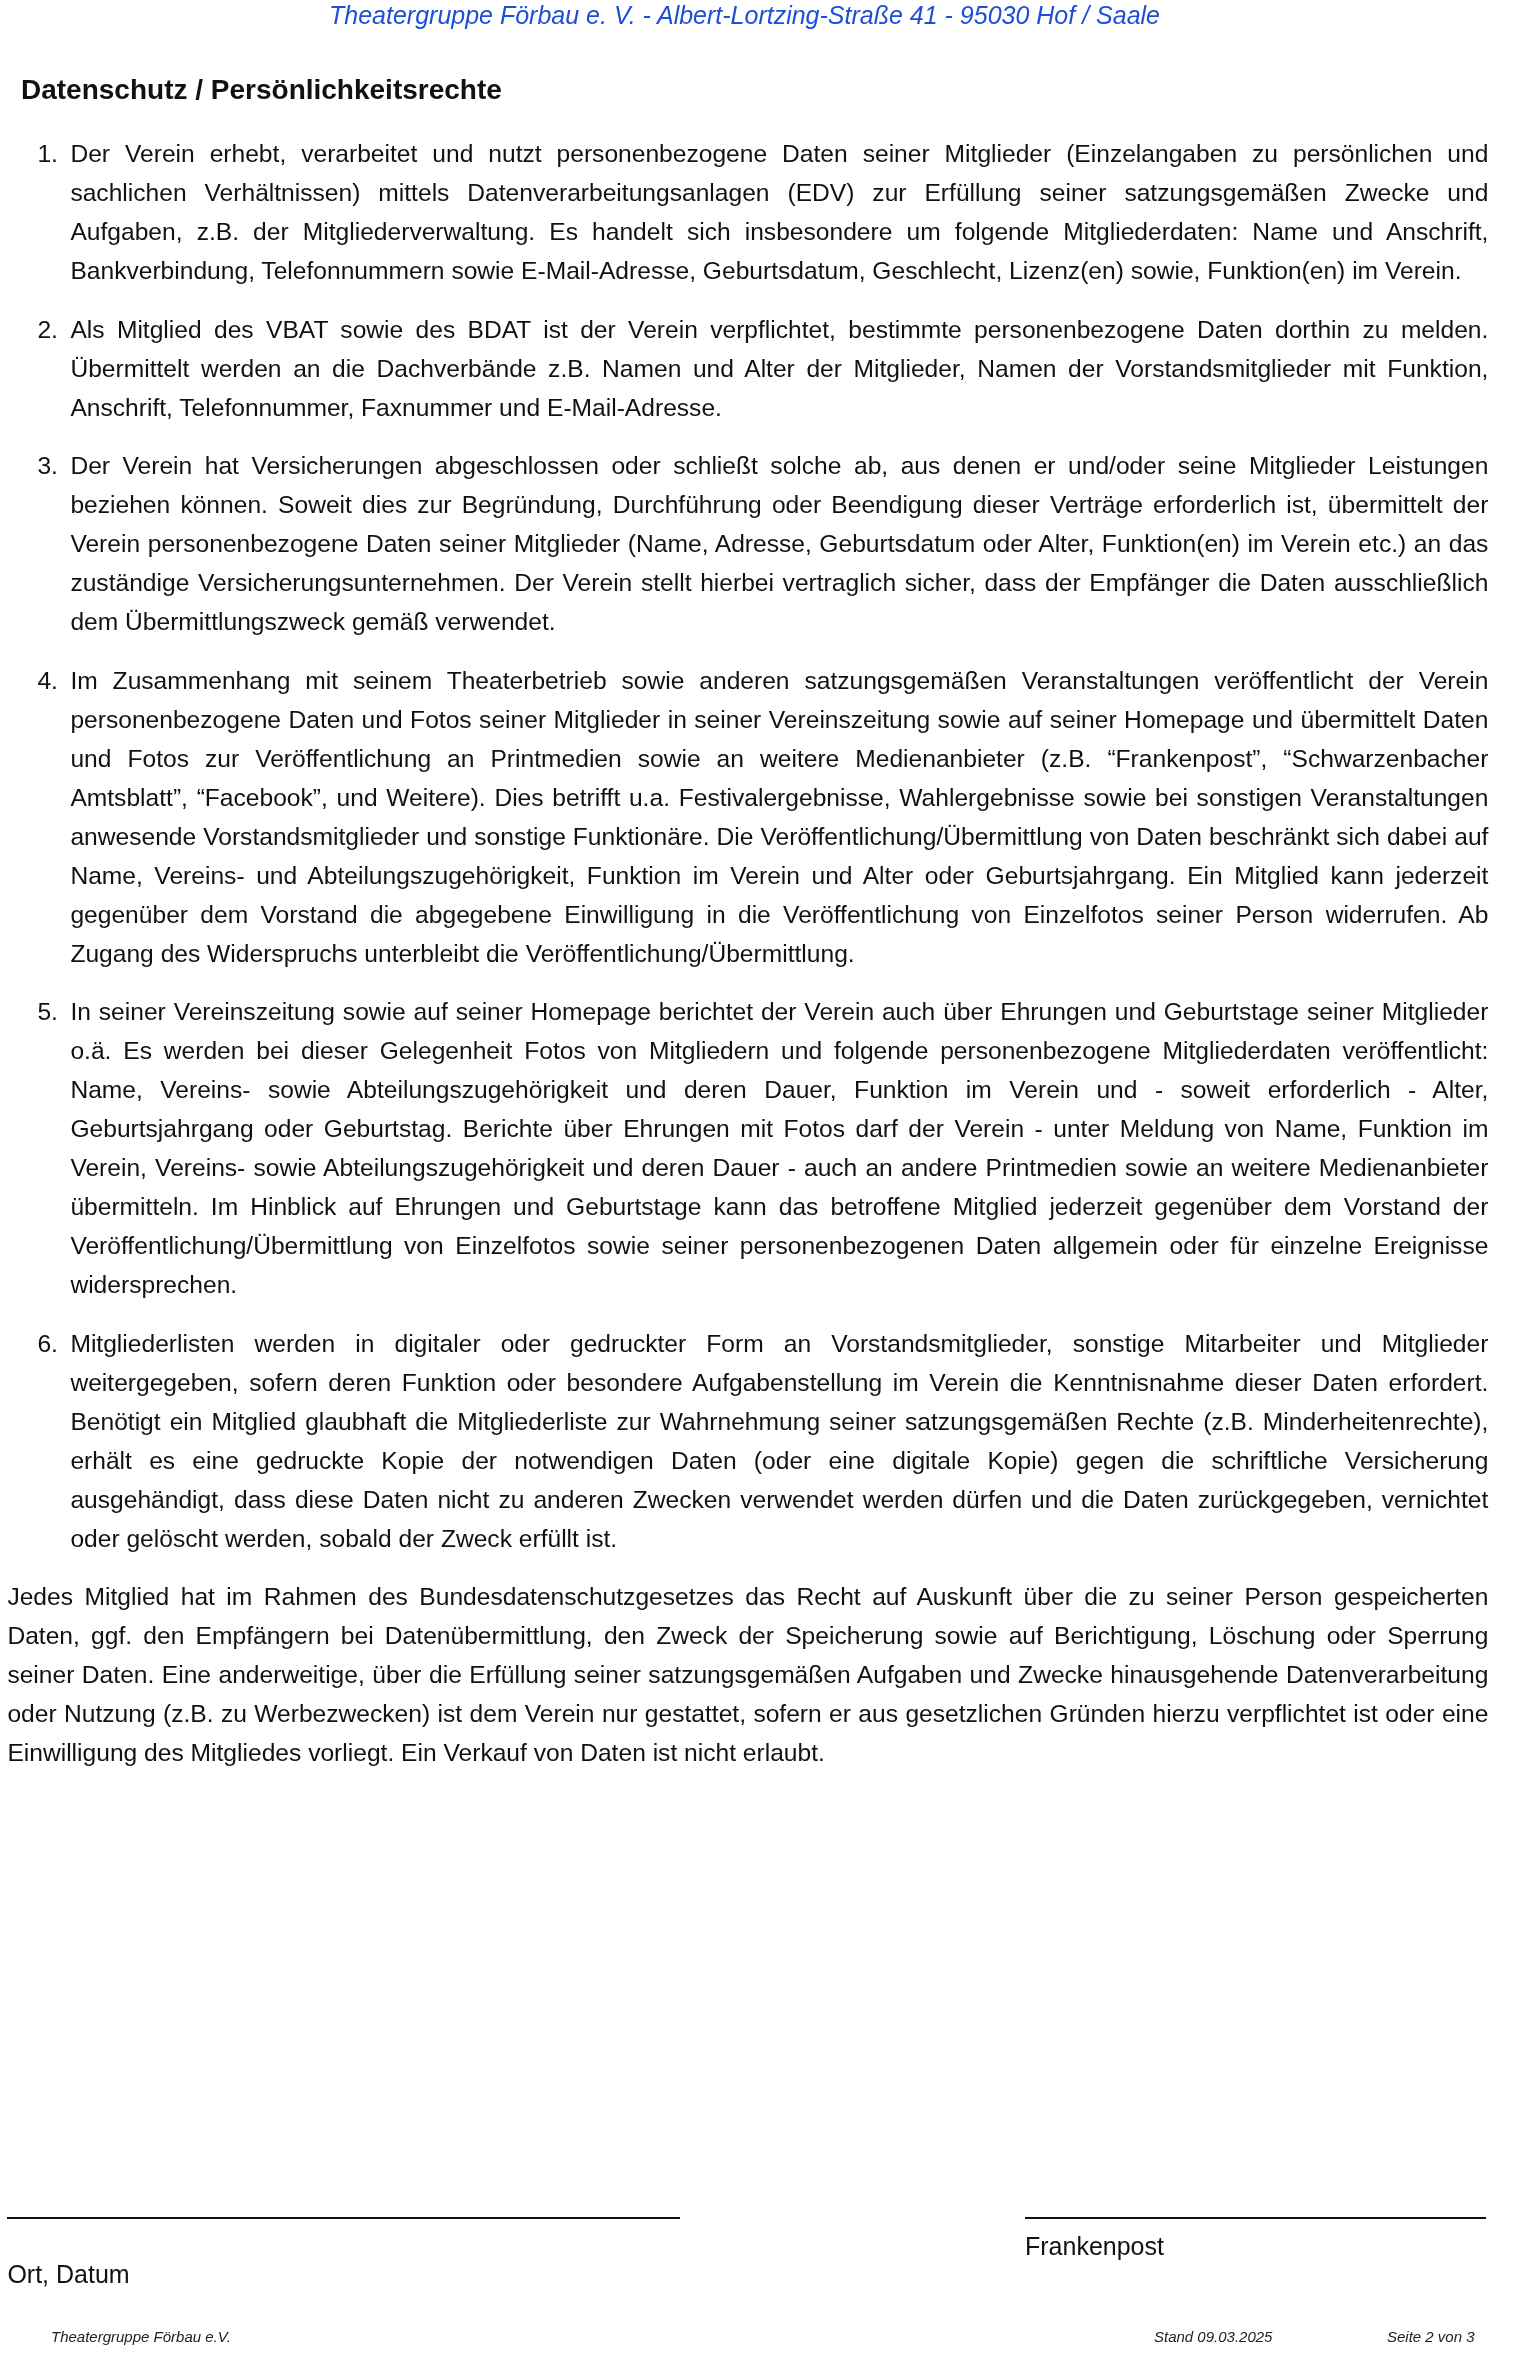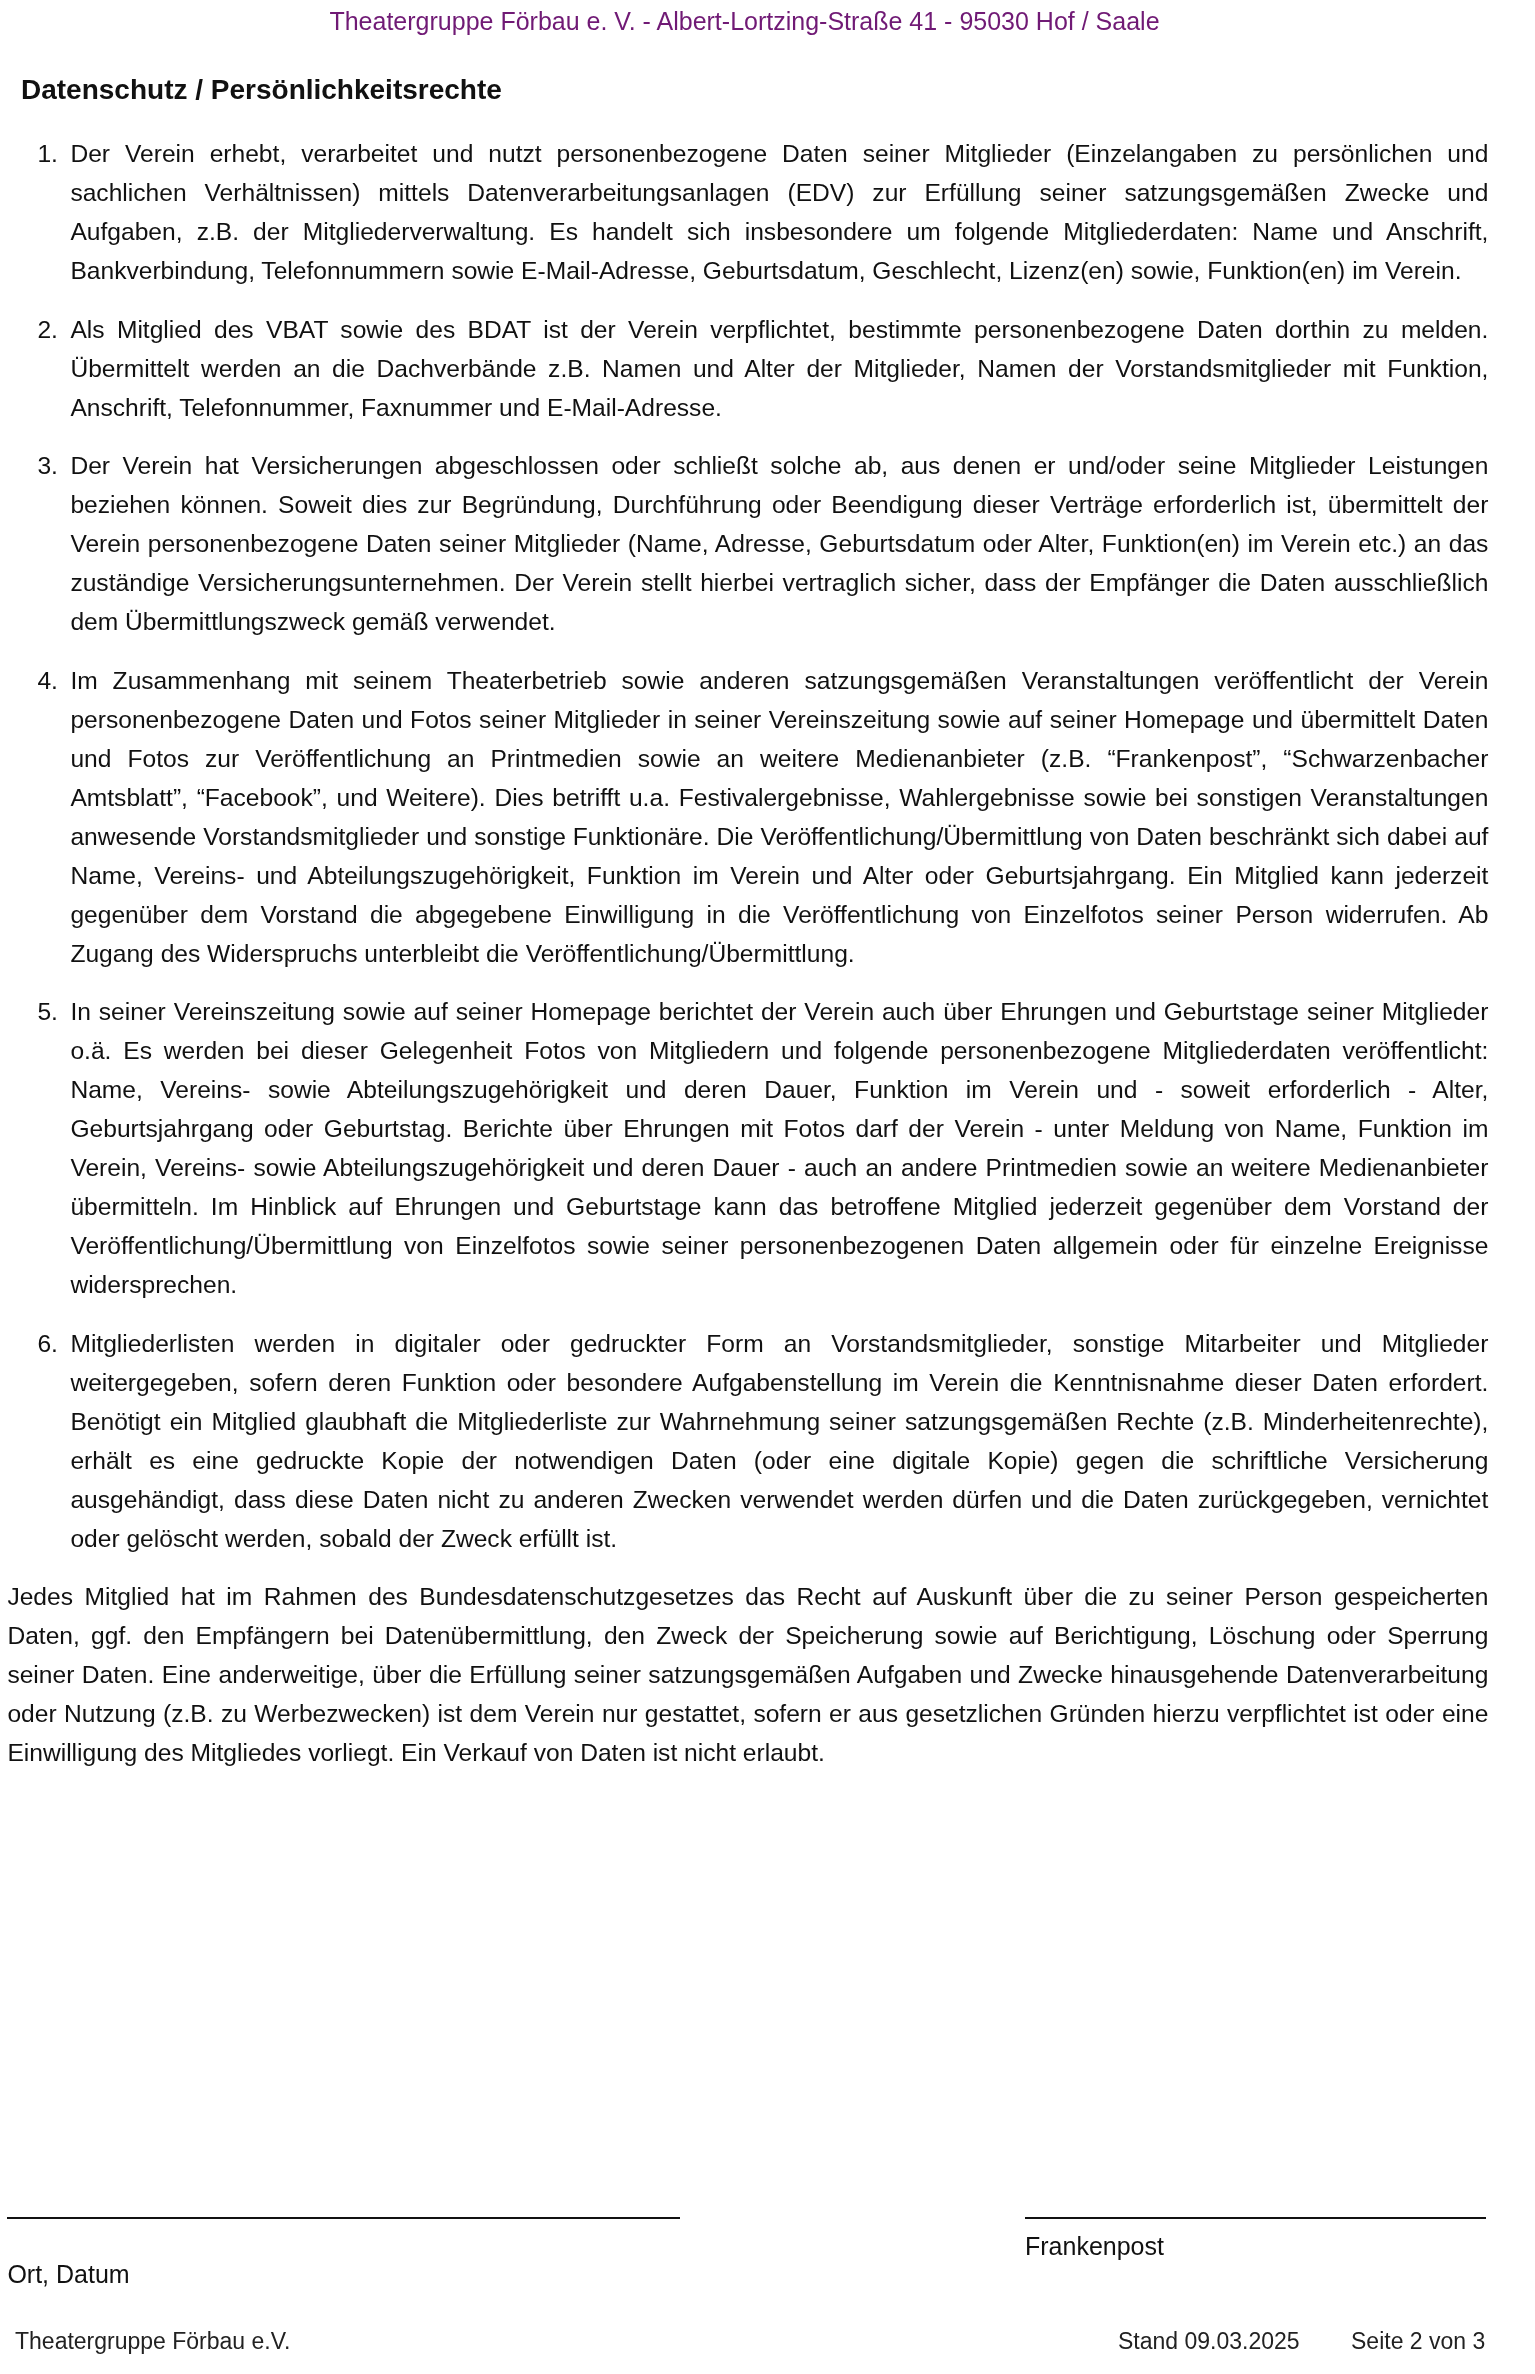--- a/index.html
+++ b/index.html
@@ -1,22 +1,22 @@
 <!DOCTYPE html>
 <html style="font-size:15px"><head>
 <meta charset="utf-8">
 <style>
   html, body { margin: 0; padding: 0; background: #ffffff; }
   body {
     width: 1535px; height: 2375px; position: relative; overflow: hidden;
     font-family: "Liberation Sans", sans-serif; color: #111111;
   }
   .header {
-    position: absolute; top: 7px; left: 0; width: 1535px; text-align: center;
-    font-size: 25px; color: #701a75; padding-left: 0;
+    position: absolute; top: 1px; left: 0; width: 1535px; text-align: center;
+    font-style: italic; font-size: 25px; color: #1d4ed8; padding-left: 0;
   }
   .header span { margin-left: -46px; }
   .title {
     position: absolute; top: 74px; left: 21px; font-weight: bold; font-size: 28px;
   }
   .content {
     position: absolute; top: 134px; left: 7.4px; width: 1481px;
     font-size: 24.6px; line-height: 39px; text-align: justify;
   }
   .content p { margin: 0 0 19.5px 0; }
@@ -25,21 +25,21 @@
   ol.items li .num { position: absolute; left: 30px; top: 0; }
   .sig-line {
     position: absolute; top: 2217px; height: 1.9px; background: #111111;
   }
   .sig-left { left: 7.4px; width: 673px; }
   .sig-right { left: 1025px; width: 461px; }
   .sig-label { position: absolute; top: 2232px; font-size: 25px; }
   .sig-label.left { left: 7.4px; margin-top: 28px; }
   .sig-label.right { left: 1025px; }
   .footer {
-    position: absolute; top: 2328px; font-size: 23px; color: #222222;
+    position: absolute; top: 2328px; font-style: italic; font-size: 15px; color: #222222; margin-left: 36px;
   }
   .footer.left { left: 15px; }
   .footer.stand { left: 1118px; }
   .footer.page { left: 1351px; }
 </style>
 </head>
 <body>
 
 <div class="header">
   <span>Theatergruppe Förbau e. V. - Albert-Lortzing-Straße 41 - 95030 Hof / Saale</span>

